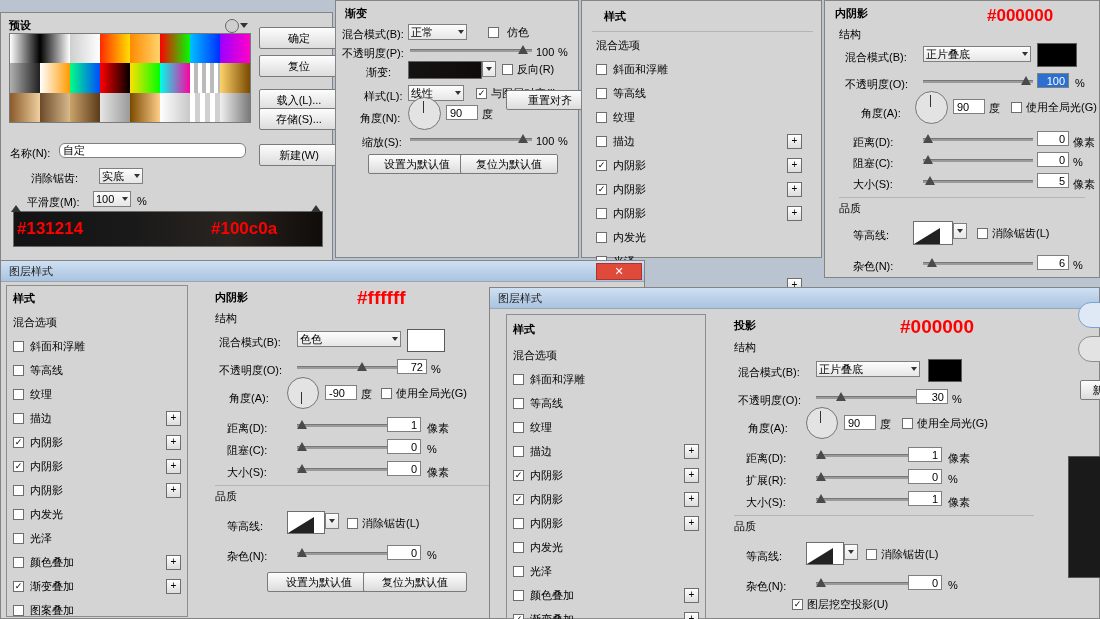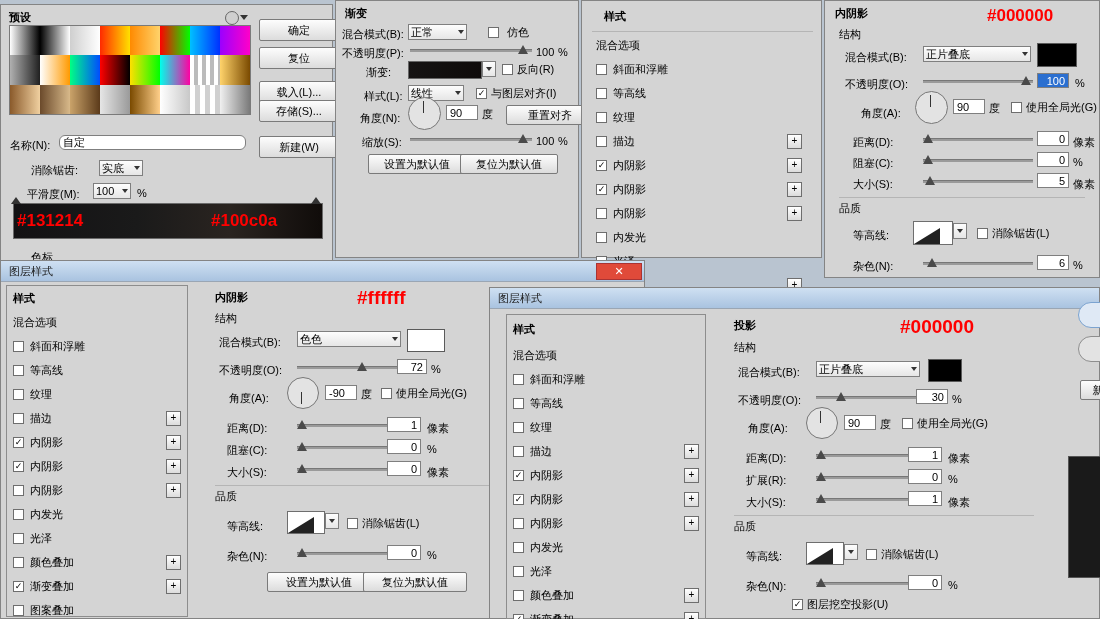--- a/index.html
+++ b/index.html
@@ -42,21 +42,21 @@
   .contour:after{content:"";position:absolute;left:0;bottom:0;width:0;height:0;
     border-left:26px solid transparent;border-bottom:16px solid #222;}
   .smallsel{background:linear-gradient(#fdfdfd,#e6e6e6);border:1px solid #7f7f7f;width:14px;height:16px;
     display:flex;align-items:center;justify-content:center;box-sizing:border-box;}
   .smallsel .arrow{border-left:3px solid transparent;border-right:3px solid transparent;border-top:4px solid #333;}
   .unit{font-size:11px;}
 </style>
 </head>
 <body>
 
-<div class="panel" style="left:0;top:4px;width:333px;height:258px;background:#d4d4d4;">
+<div class="panel" style="left:0;top:12px;width:333px;height:258px;background:#d4d4d4;">
   <div style="position:absolute;left:8px;top:5px;" class="hdr">预设</div>
   <div style="position:absolute;left:224px;top:6px;width:12px;height:12px;border:1px solid #666;border-radius:50%;background:#cfcfcf;"></div>
   <div style="position:absolute;left:239px;top:10px;border-left:4px solid transparent;border-right:4px solid transparent;border-top:5px solid #333;"></div>
 
   <div style="position:absolute;left:8px;top:20px;width:240px;height:88px;background:#fff;border:1px solid #7a7a7a;">
     <div style="display:grid;grid-template-columns:repeat(8,1fr);grid-template-rows:repeat(3,1fr);width:100%;height:100%;">
       <div style="background:linear-gradient(90deg,#fff,#000);"></div>
       <div style="background:linear-gradient(90deg,#000,#fff);"></div>
       <div style="background:linear-gradient(90deg,#cfcfcf,#fff);"></div>
       <div style="background:linear-gradient(90deg,#ff2a00,#ffe000);"></div>
@@ -153,21 +153,21 @@
     <span class="chk on"></span>
     <span class="lbl">与图层对齐(I)</span>
   </div>
 
   <div class="lbl" style="position:absolute;left:24px;top:110px;">角度(N):</div>
   <div style="position:absolute;left:72px;top:96px;width:31px;height:31px;border:1px solid #777;border-radius:50%;background:#e3e3e3;">
     <div style="position:absolute;left:14px;top:3px;width:1px;height:12px;background:#333;"></div>
   </div>
   <div class="field" style="position:absolute;left:110px;top:104px;width:32px;">90</div>
   <div class="lbl" style="position:absolute;left:146px;top:106px;">度</div>
-  <div class="btn" style="position:absolute;left:170px;top:104px;width:62px;padding-left:12px;">重置对齐</div>
+  <div class="btn" style="position:absolute;left:170px;top:89px;width:62px;padding-left:12px;">重置对齐</div>
 
   <div class="lbl" style="position:absolute;left:26px;top:134px;">缩放(S):</div>
   <div class="slider" style="position:absolute;left:74px;top:132px;width:122px;">
     <div class="track"></div>
       <div class="thumb" style="left:108px;"></div>
   </div>
   <div class="lbl" style="position:absolute;left:200px;top:134px;">100</div>
   <div class="lbl" style="position:absolute;left:222px;top:134px;">%</div>
 
   <div class="btn" style="position:absolute;left:32px;top:153px;width:84px;">设置为默认值</div>

